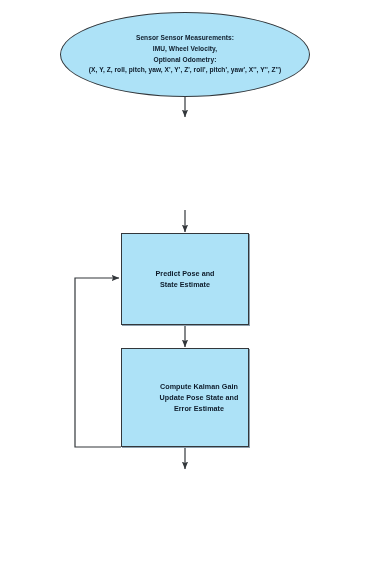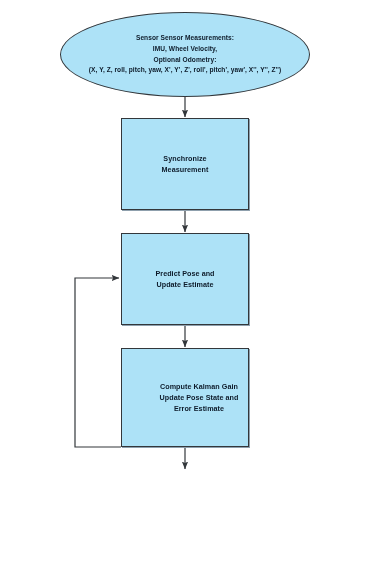--- a/index.html
+++ b/index.html
@@ -81,28 +81,24 @@
     <path d="M121,447 L75,447 L75,278 L119,278" fill="none" stroke="#33373b" stroke-width="1.2" marker-end="url(#arrowhead)"></path>
   </svg>
 
   <div class="node node-terminal" style="left:60px; top:12px; width:250px; height:85px;">
     <span class="node-label">Sensor Sensor Measurements:
 IMU, Wheel Velocity,
 Optional Odometry:
 (X, Y, Z, roll, pitch, yaw, X', Y', Z', roll', pitch', yaw', X'', Y'', Z'')</span>
   </div>
 
-  <div class="node node-rect" style="left:121px; top:118px; width:128px; height:92px;">
-    <span class="node-label">Synchronize
-Measurement</span>
-  </div>
 
   <div class="node node-rect" style="left:121px; top:233px; width:128px; height:92px;">
     <span class="node-label">Predict Pose and
-Update Estimate</span>
+State Estimate</span>
   </div>
 
   <div class="node node-rect" style="left:121px; top:348px; width:128px; height:99px;padding-left:28px;">
     <span class="node-label">Compute Kalman Gain
 Update Pose State and
 Error Estimate</span>
   </div>
 
 
 </div>

